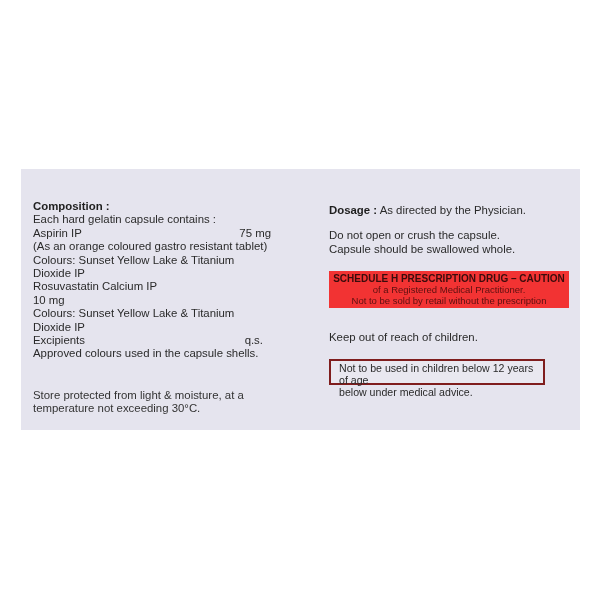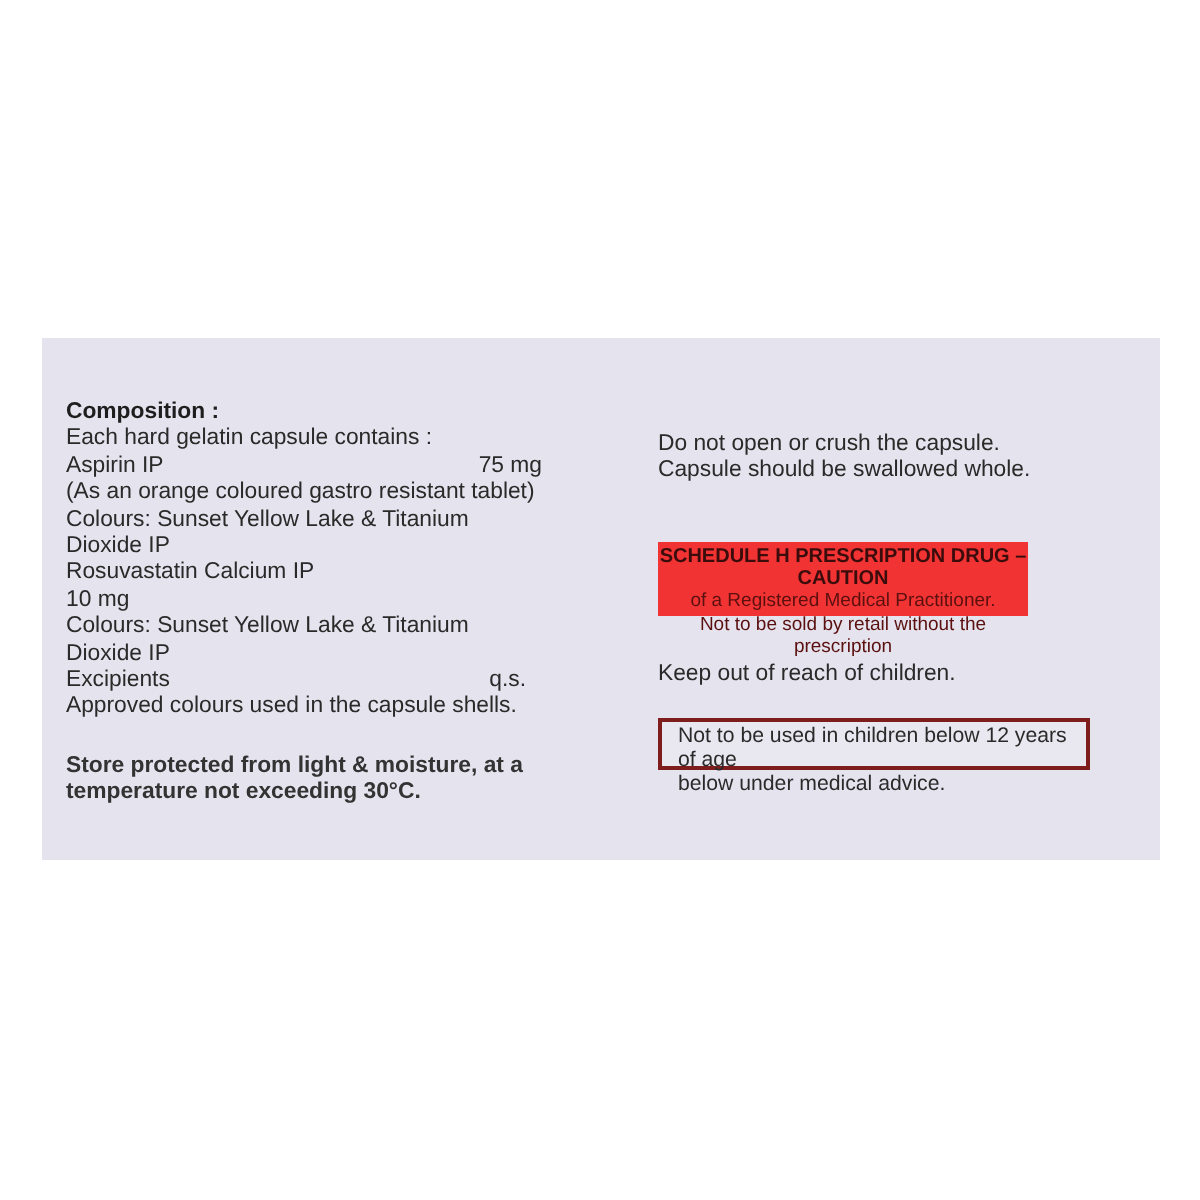--- a/index.html
+++ b/index.html
@@ -4,25 +4,25 @@
 <style>
   html, body { margin:0; padding:0; }
   body { width:600px; height:600px; background:#ffffff; position:relative; overflow:hidden;
          font-family:"Liberation Sans", sans-serif; color:#2a2a2a; }
   .panel { position:absolute; left:21px; top:169px; width:559px; height:261px; background:#e5e4ee; }
   .col-left { position:absolute; left:33px; top:200px; width:240px; font-size:11.4px; line-height:13.4px; }
   .heading { font-weight:bold; color:#1e1e1e; }
   .row { display:flex; justify-content:space-between; }
   .row .qty { padding-right:2px; }
   .row .qty.qs { padding-right:10px; }
-  .store { margin-top:16px; font-weight:bold; color:#333; line-height:13px; }
+  .store { margin-top:28px; font-weight:normal; color:#333; line-height:13px; }
   .col-right { position:absolute; left:329px; top:204px; width:240px; font-size:11.4px; line-height:13.4px; }
   .dosage-label { font-weight:bold; color:#1e1e1e; }
   .gap { height:12px; }
-  .caution { position:absolute; left:329px; top:271px; width:185px; height:37px; background:#f23333;
+  .caution { position:absolute; left:329px; top:271px; width:240px; height:37px; background:#f23333;
              text-align:center; font-size:9.5px; line-height:11.2px; color:#5b1010; padding-top:2px; box-sizing:border-box; }
   .caution .ctitle { font-weight:bold; color:#3a0c0c; font-size:10px; }
   .keep { position:absolute; left:329px; top:331px; font-size:11.4px; }
   .warnbox { position:absolute; left:329px; top:359px; width:216px; height:26px; border:2px solid #7f1d1d;
              background:#e9e8f0; font-size:10.6px; line-height:12px; padding:1px 0 0 8px; box-sizing:border-box; }
 </style>
 </head>
 <body>
 
 <div class="panel"></div>
@@ -56,20 +56,21 @@
   <div class="row">
       <span>Approved colours used in the capsule shells.</span>
     </div>
   <div class="store">
     <div>Store protected from light &amp; moisture, at a</div>
     <div>temperature not exceeding 30°C.</div>
   </div>
 </div>
 
 <div class="col-right">
+  <div><span class="dosage-label">Dosage :</span><span> As directed by the Physician.</span></div>
   <div class="gap"></div>
   <div>Do not open or crush the capsule.</div>
   <div>Capsule should be swallowed whole.</div>
 </div>
 
 <div class="caution">
   <div class="ctitle">SCHEDULE H PRESCRIPTION DRUG – CAUTION</div>
   <div>of a Registered Medical Practitioner.</div>
   <div>Not to be sold by retail without the prescription</div>
 </div>

